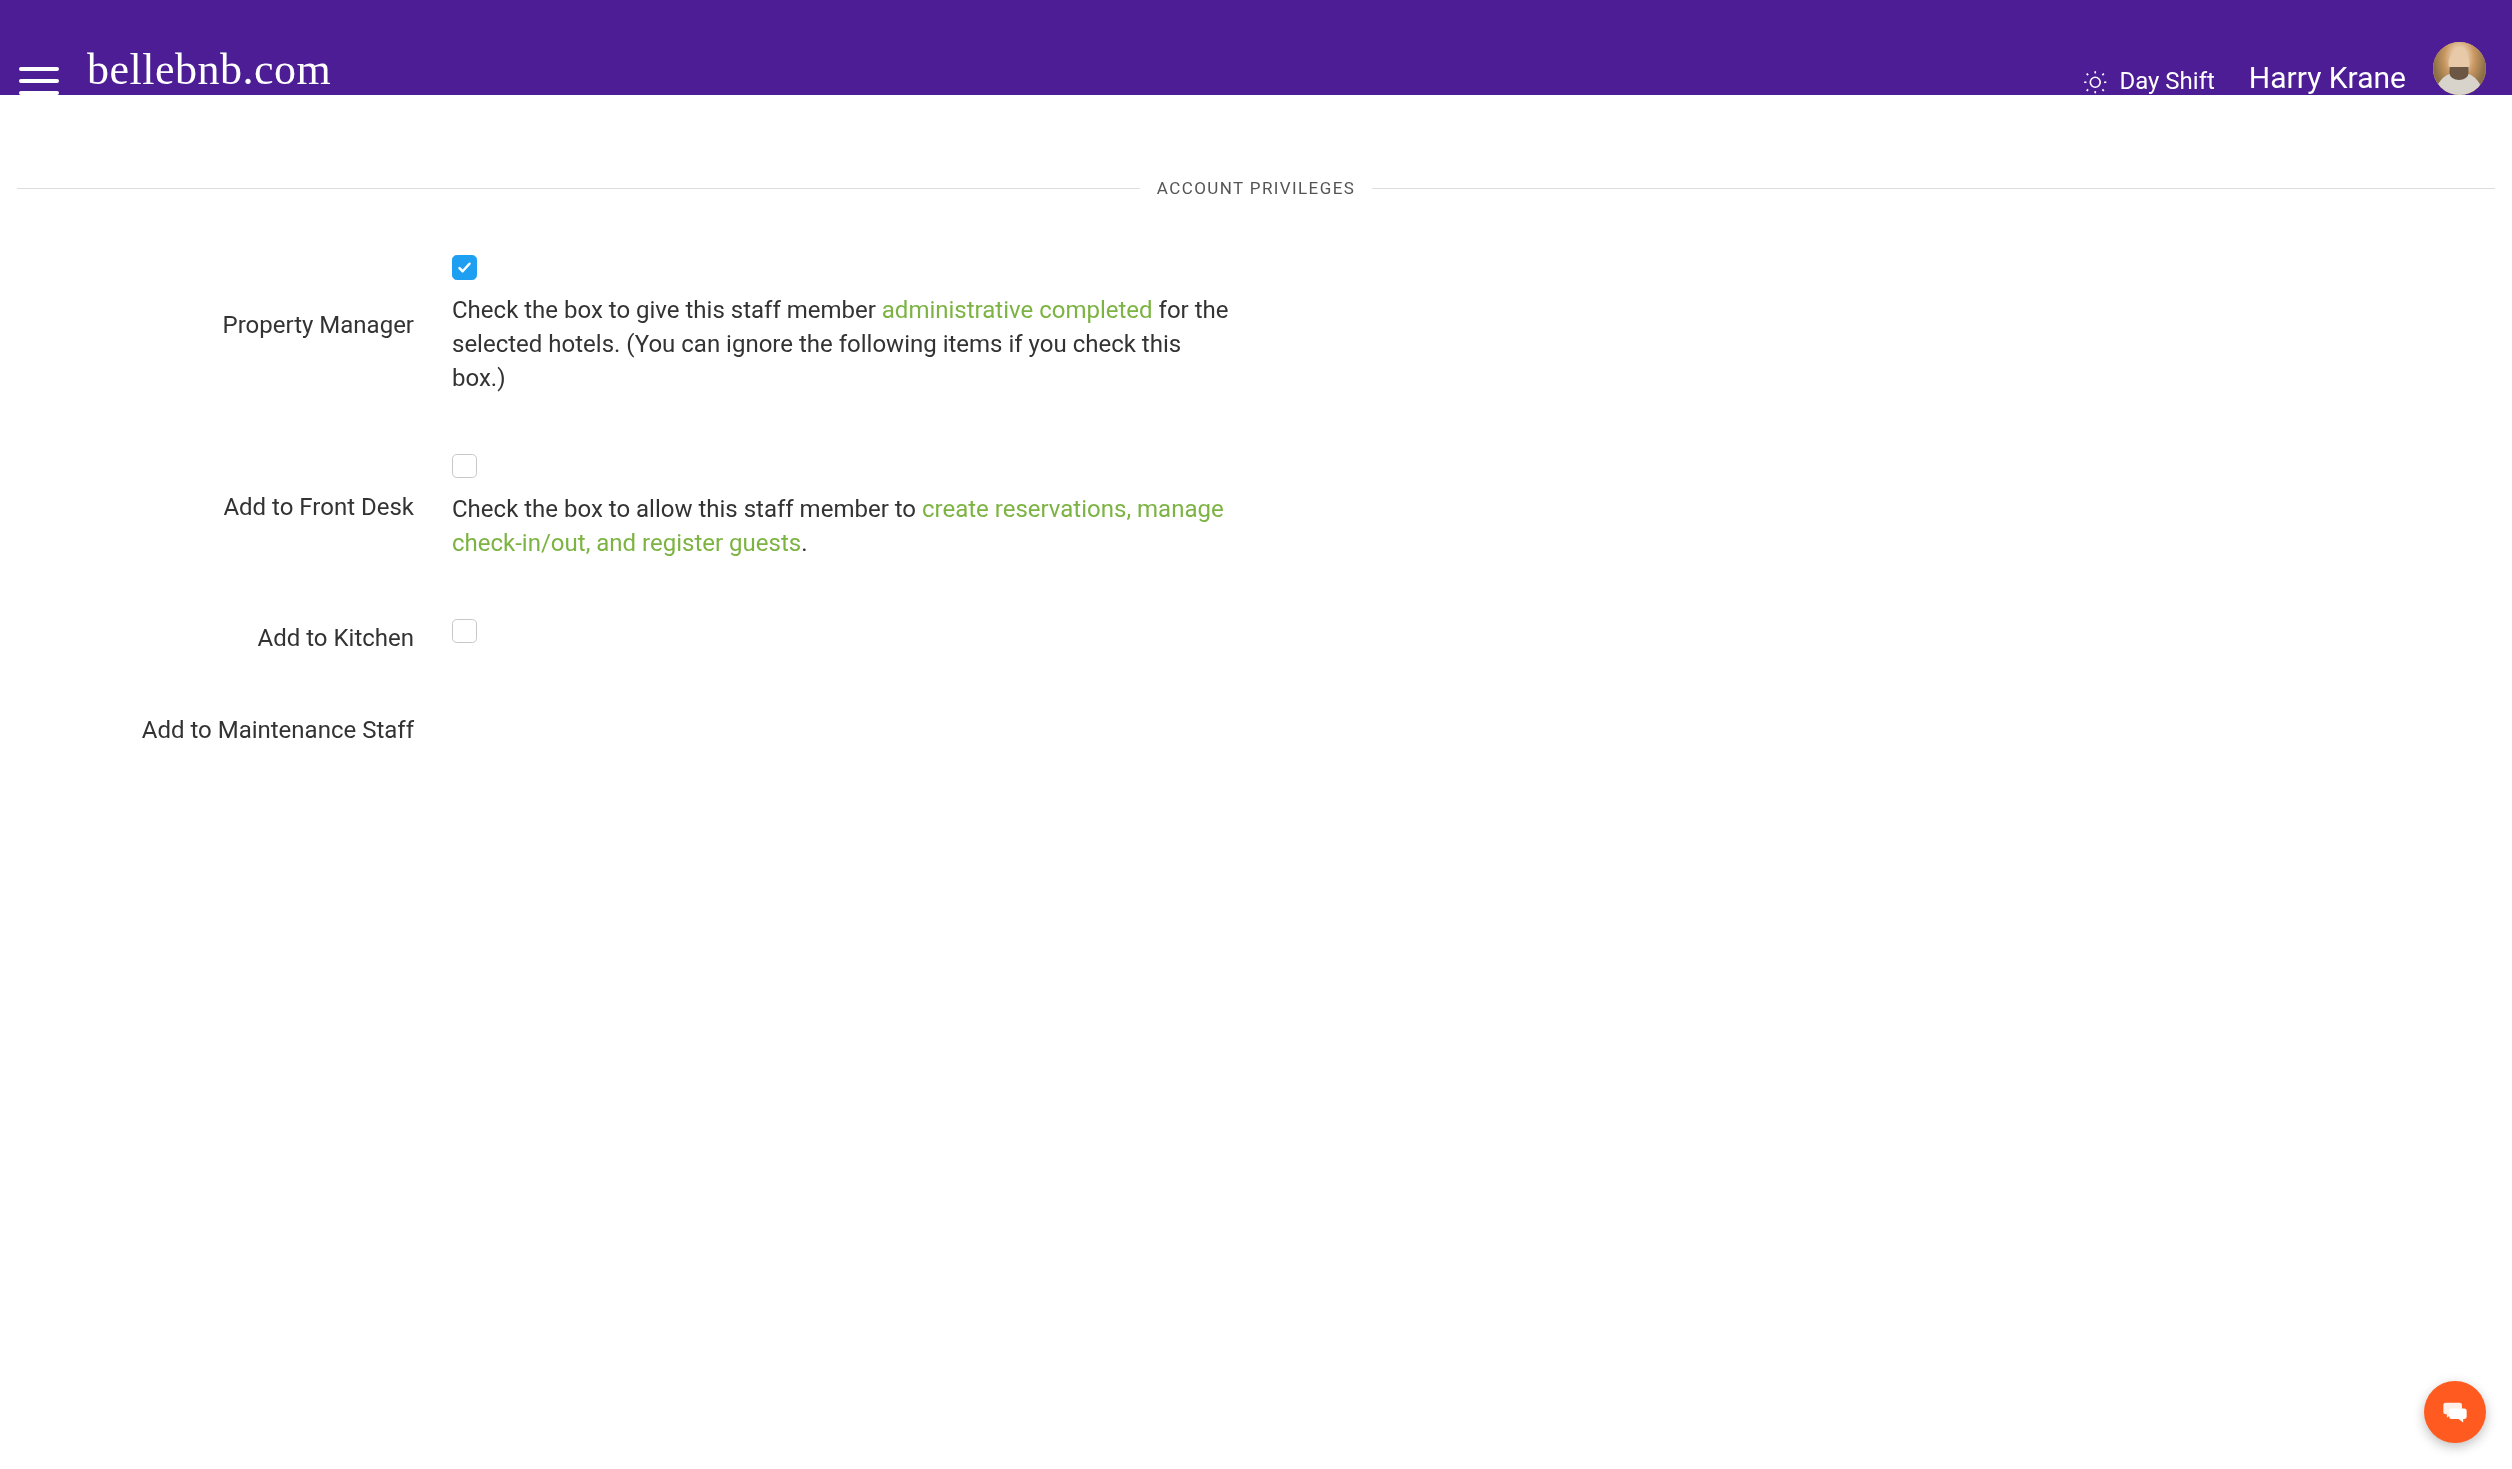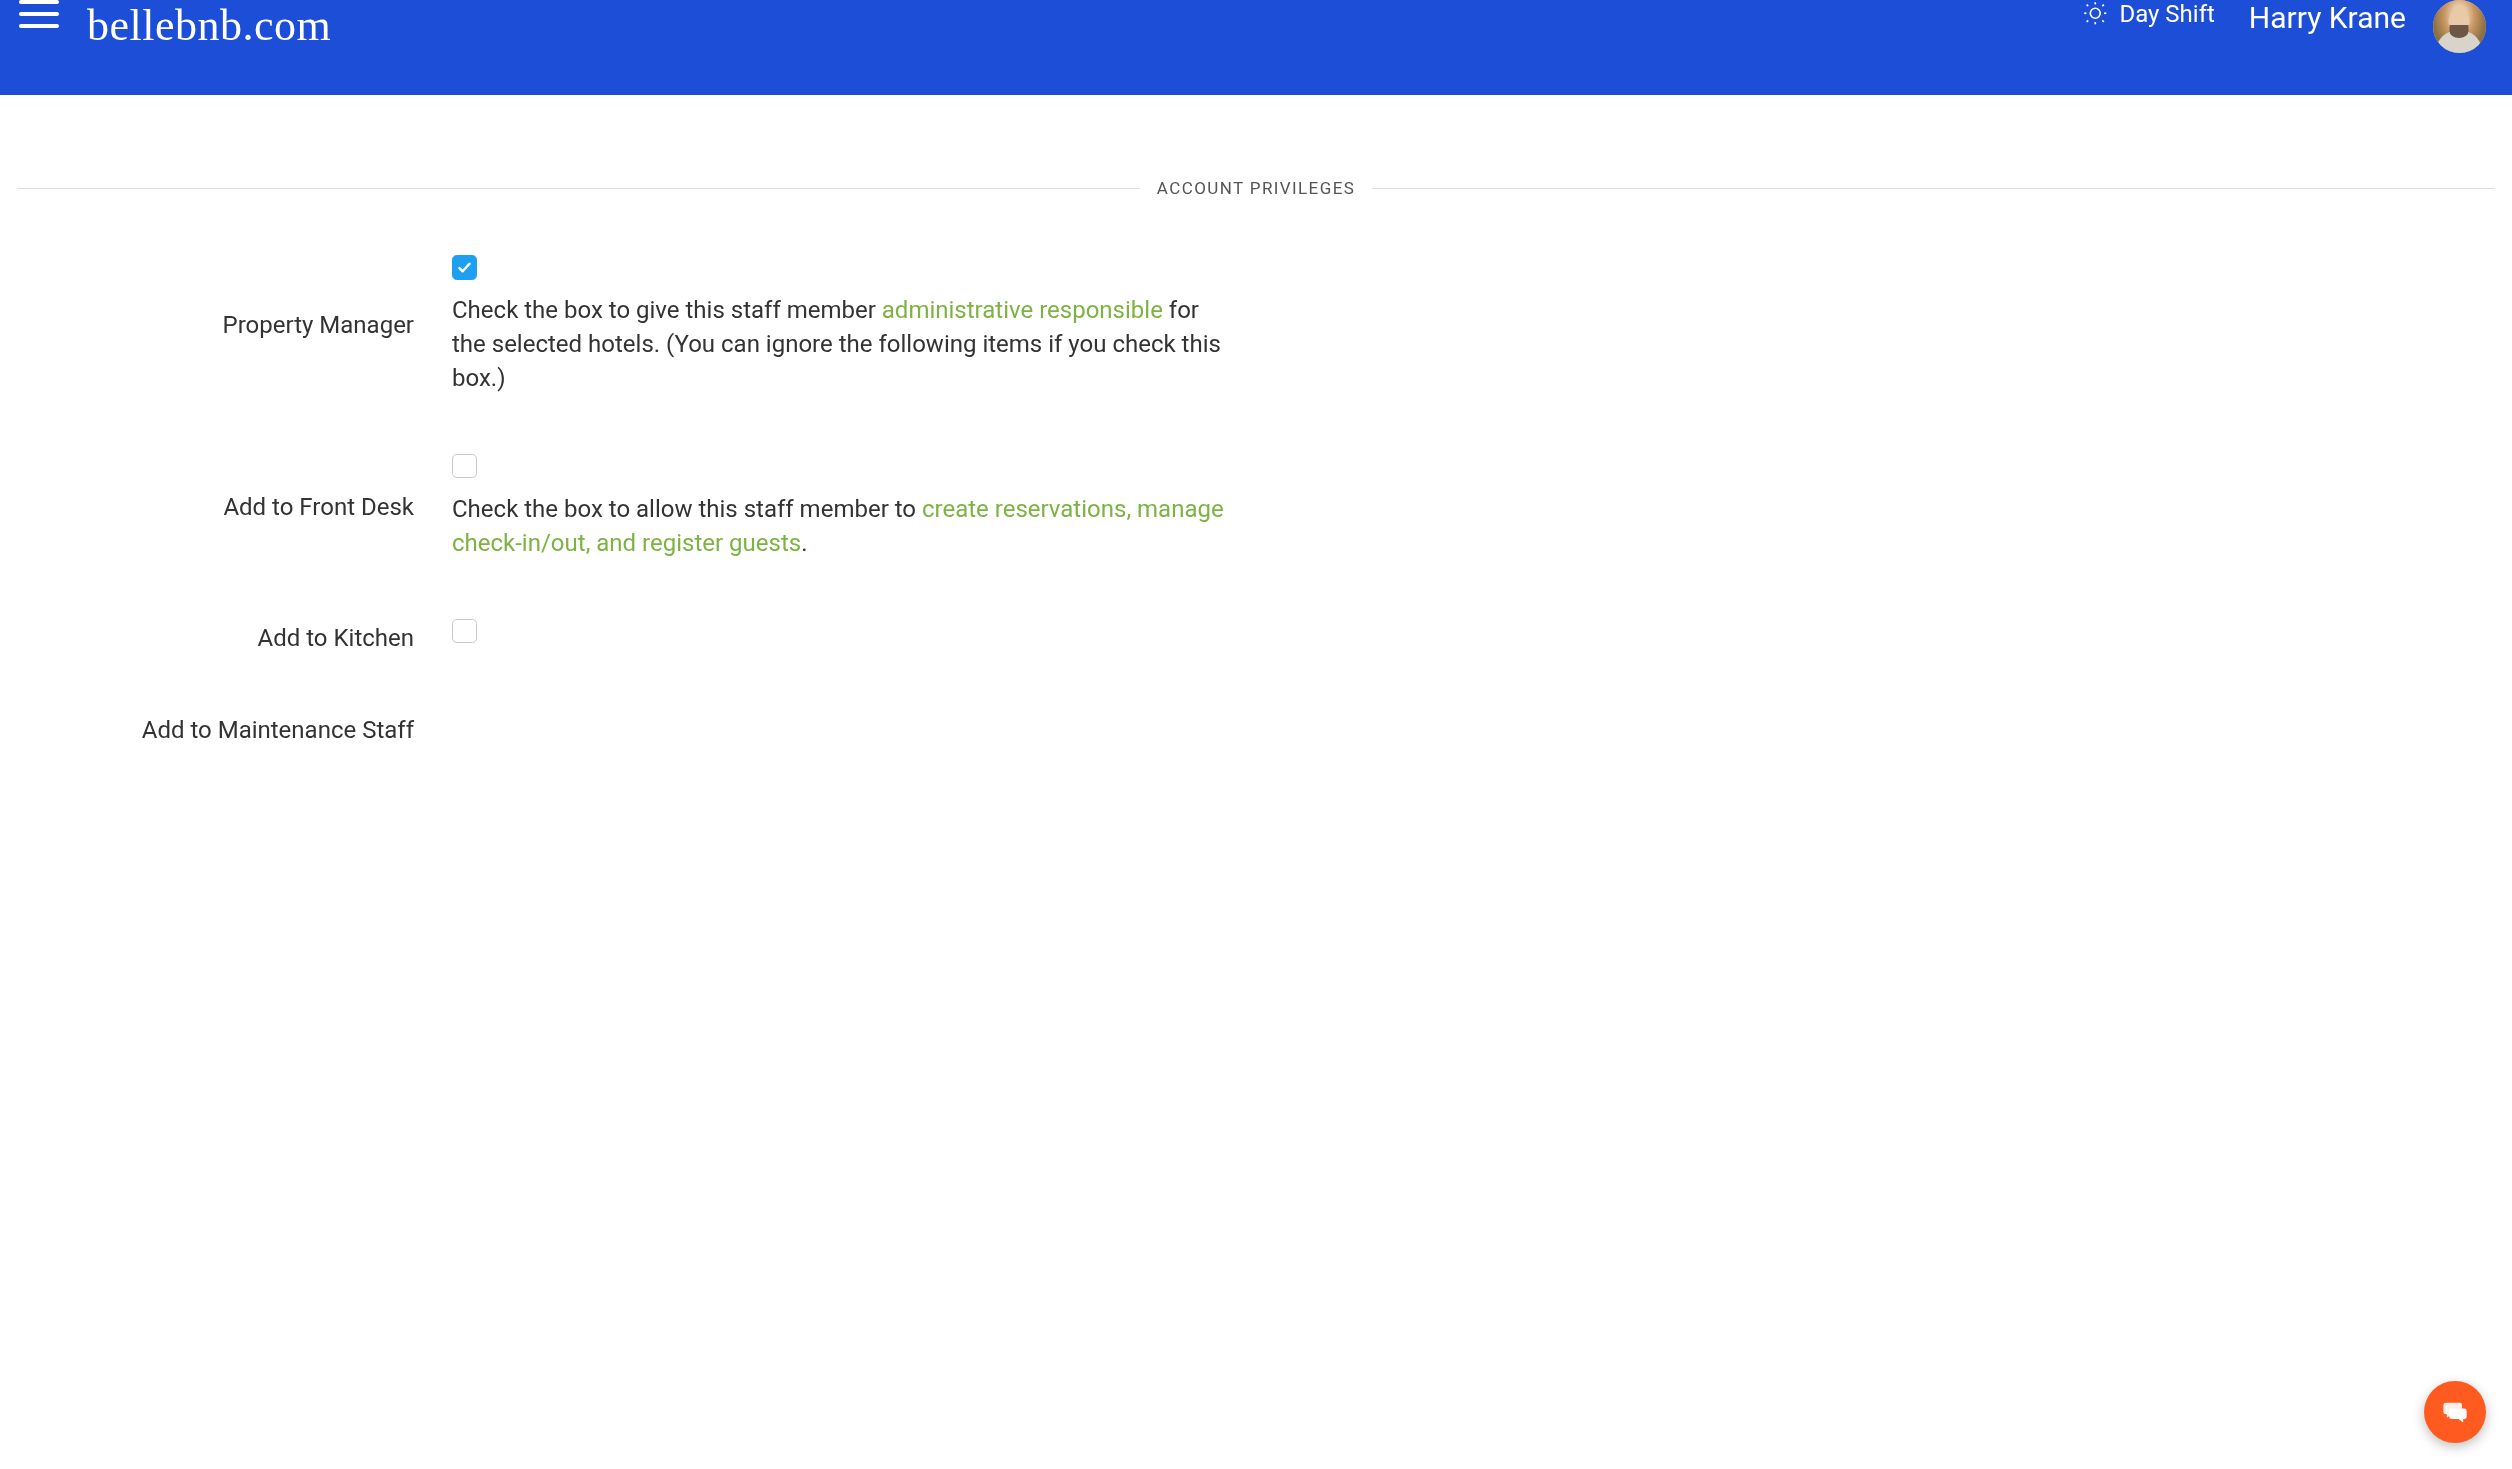--- a/index.html
+++ b/index.html
@@ -2,24 +2,24 @@
 <html style="font-size:15px"><head>
 <meta charset="utf-8">
 <style>
   * { box-sizing: border-box; margin: 0; padding: 0; }
   body {
     font-family: -apple-system, BlinkMacSystemFont, "Segoe UI", Roboto, "Helvetica Neue", Arial, sans-serif;
     background: #ffffff;
     color: #333;
   }
   .header {
-    background: #1d4ed8;
+    background: #4c1d95;
     height: 95px;
     display: flex;
-    align-items: flex-start;
+    align-items: flex-end;
     padding: 0 26.5px 0 19px;
   }
   .menu-icon {
     width: 40px;
     height: 28px;
     display: flex;
     flex-direction: column;
     justify-content: space-between;
     cursor: pointer;
     margin-right: 28px;
@@ -240,21 +240,21 @@
 
   <div class="form-row">
     <div class="form-label">Property Manager</div>
     <div class="form-control">
       <div class="checkbox checked">
         <svg viewBox="0 0 24 24" fill="none" stroke="#ffffff" stroke-width="4" stroke-linecap="round" stroke-linejoin="round">
             <polyline points="4 13 9 18 20 6"></polyline>
           </svg>
       </div>
       <div class="description">
-        <span>Check the box to give this staff member </span><span class="link-highlight">administrative responsible</span><span> for the selected hotels. (You can ignore the following items if you check this box.)</span>
+        <span>Check the box to give this staff member </span><span class="link-highlight">administrative completed</span><span> for the selected hotels. (You can ignore the following items if you check this box.)</span>
       </div>
     </div>
   </div>
 
   <div class="form-row">
     <div class="form-label">Add to Front Desk</div>
     <div class="form-control">
       <div class="checkbox">
         
       </div>

